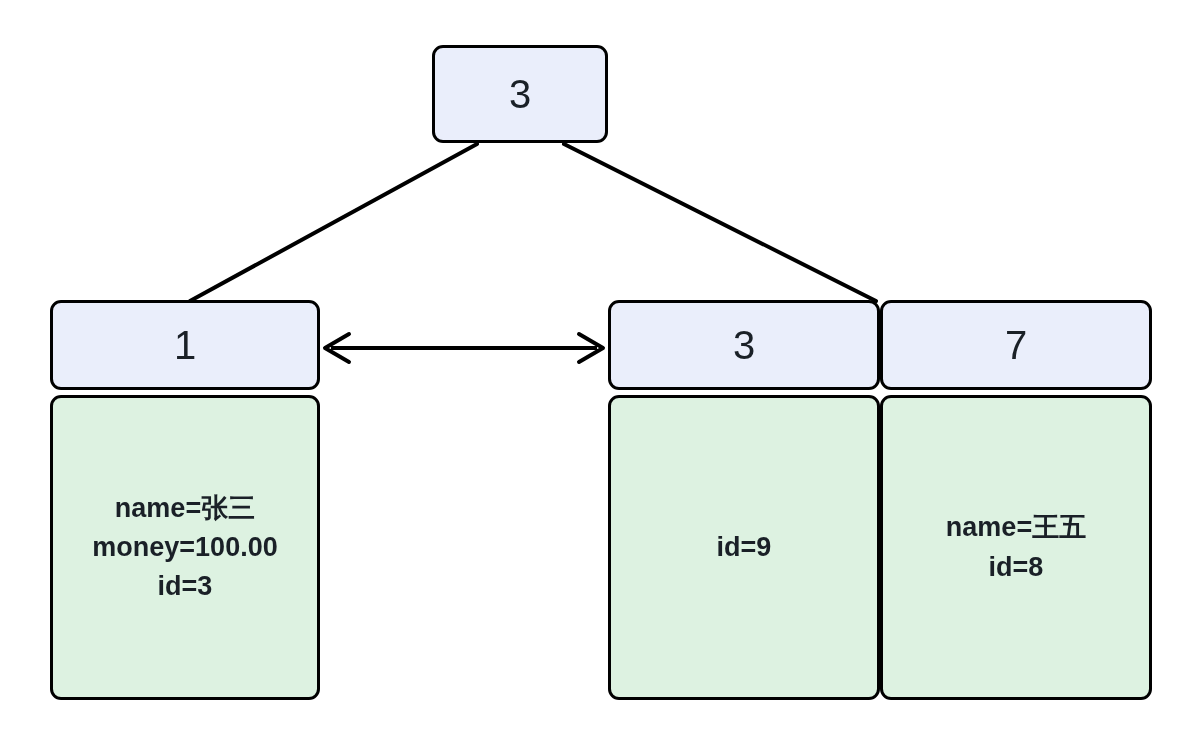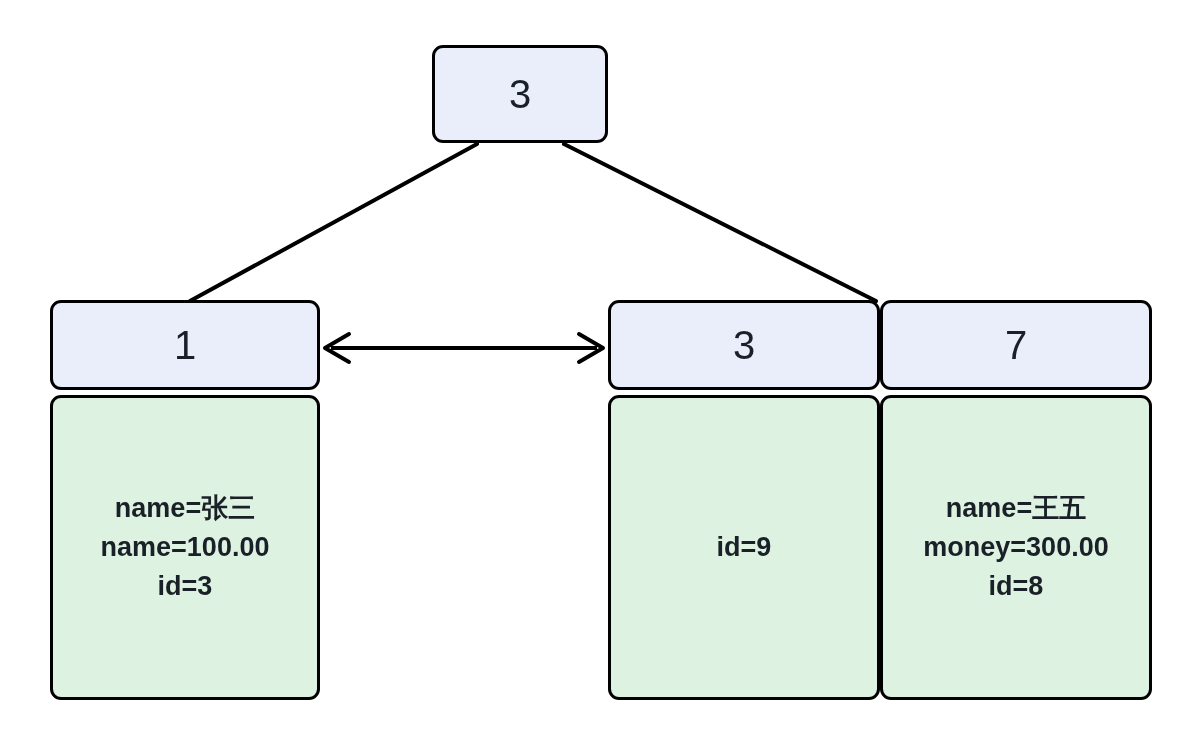--- a/index.html
+++ b/index.html
@@ -120,34 +120,33 @@
   </svg>
 
   <div class="node" id="root-node">
     <div class="cell-key">3</div>
   </div>
 
   <div class="node leaf" id="leaf-1">
     <div class="cell-key">1</div>
     <div class="cell-body">
       <div class="row">name=张三</div>
-      <div class="row">name=100.00</div>
+      <div class="row">money=100.00</div>
       <div class="row">id=3</div>
     </div>
   </div>
 
   <div class="node leaf" id="leaf-3">
     <div class="cell-key">3</div>
     <div class="cell-body">
       <div class="row">id=9</div>
     </div>
   </div>
 
   <div class="node leaf" id="leaf-7">
     <div class="cell-key">7</div>
     <div class="cell-body">
       <div class="row">name=王五</div>
-      <div class="row">money=300.00</div>
       <div class="row">id=8</div>
     </div>
   </div>
 
 </div>
 
 </body></html>

